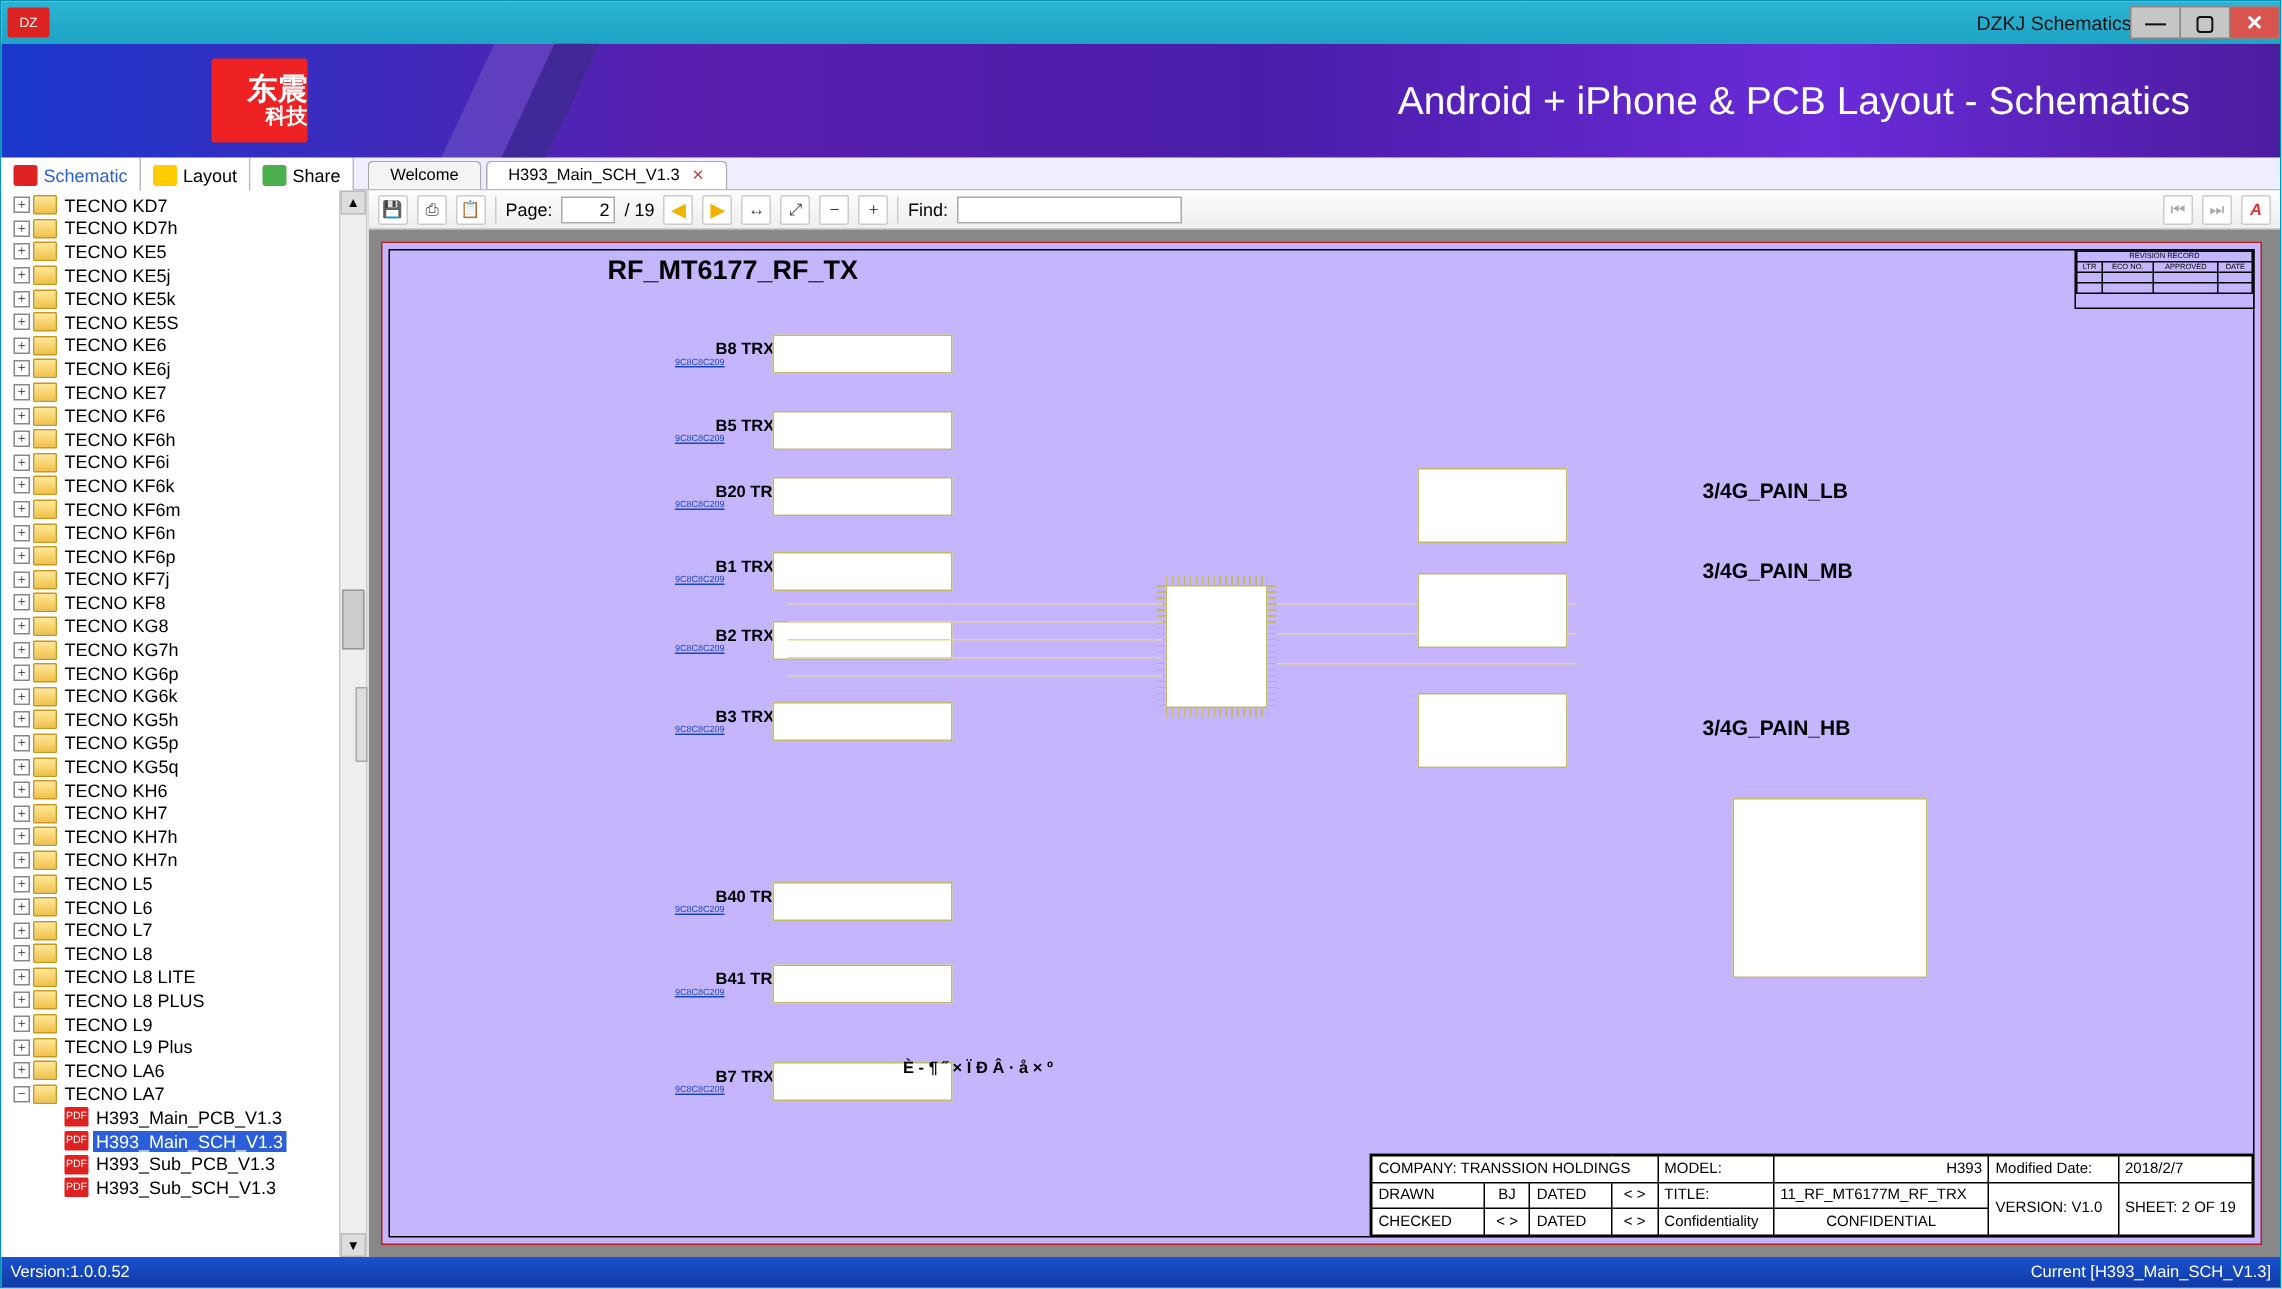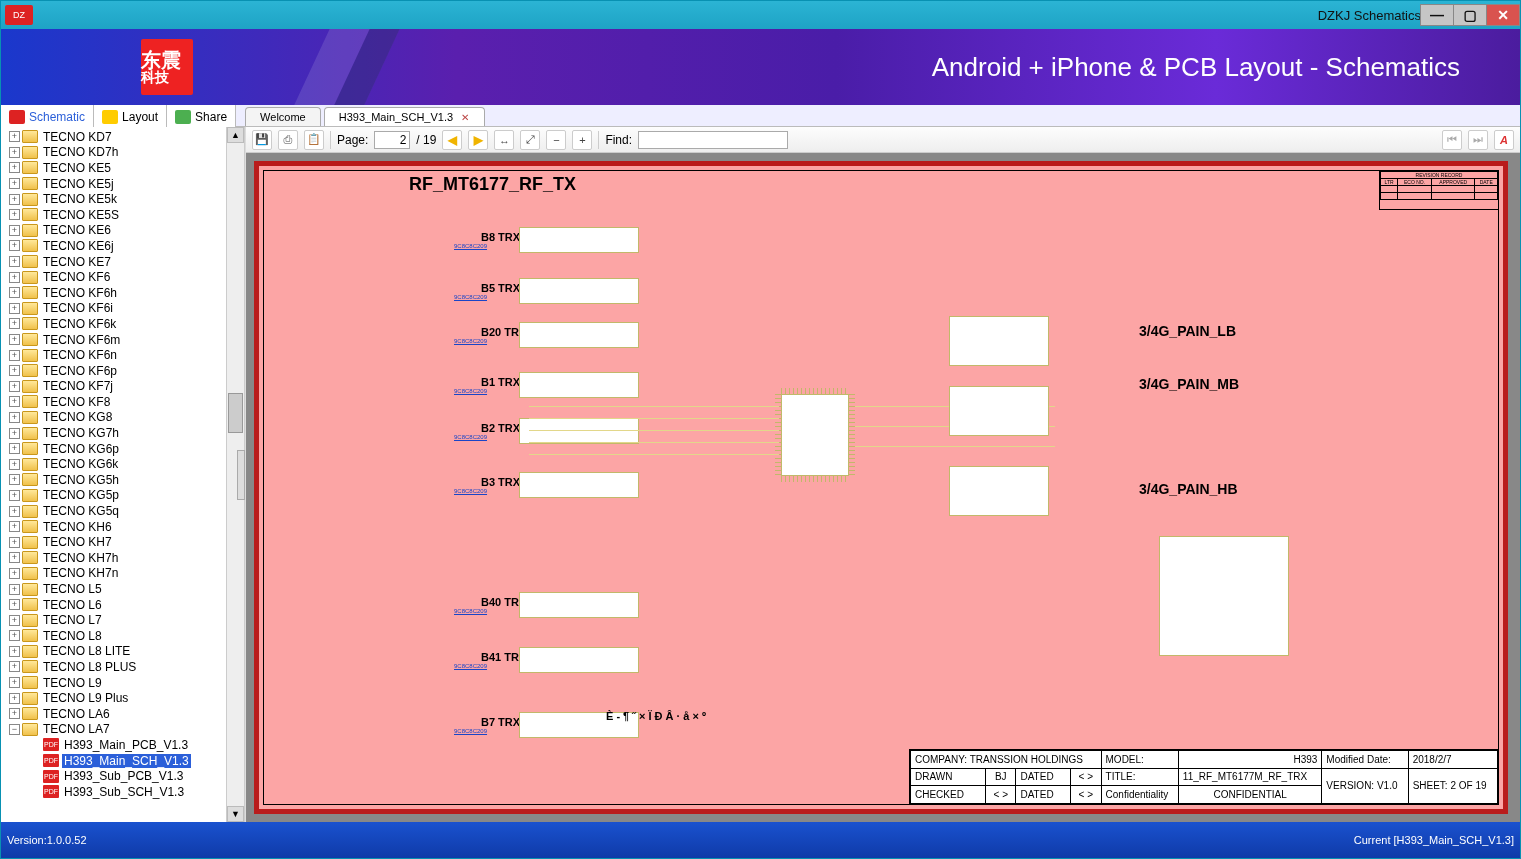--- a/index.html
+++ b/index.html
@@ -12,21 +12,21 @@
 .titlebar .title-icon { width: 28px; height: 20px; margin: 0 4px; background: #d22; border-radius: 2px; font-size: 9px; color: #fff; display: flex; align-items: center; justify-content: center; }
 .titlebar .title-text { flex: 1; text-align: right; }
 .win-btns { display: flex; }
 .win-btn { width: 34px; height: 22px; display: flex; align-items: center; justify-content: center; font-size: 14px; font-weight: bold; background: #c6c6c6; border: 1px solid #888; margin-left: -1px; cursor: pointer; }
 .win-btn.close { background: #d9534f; color: #fff; }
 
 
 .banner { height: 76px; background: linear-gradient(90deg,#1a38cc 0%,#5a1fae 30%,#4a1da8 55%,#6a2bd8 80%,#4b1c9e 100%); display: flex; align-items: center; color: #fff; position: relative; overflow: hidden; }
 .banner::before { content:""; position:absolute; left:310px; top:-20px; width:70px; height:120px; background: rgba(255,255,255,0.12); transform: skewX(-25deg); }
 .banner::after { content:""; position:absolute; left:350px; top:-20px; width:30px; height:120px; background: rgba(0,0,80,0.35); transform: skewX(-25deg); }
-.banner .logo { width: 52px; height: 56px; margin-left: 140px; background: #e22; border-radius: 2px; display: flex; align-items: flex-start; justify-content: center; font-size: 20px; font-weight: bold; flex-direction: column; line-height: 1; }
+.banner .logo { width: 64px; height: 56px; margin-left: 140px; background: #e22; border-radius: 2px; display: flex; align-items: flex-end; justify-content: center; font-size: 20px; font-weight: bold; flex-direction: column; line-height: 1; }
 .banner .brand { margin-left: 12px; font-size: 30px; font-weight: 600; font-style: italic; letter-spacing: 1px; }
 .banner .tagline { position:absolute; right: 60px; font-size: 26px; font-weight: 400; }
 
 
 .panelrow { height: 22px; background: #eef; display: flex; align-items: stretch; border-bottom: 1px solid #bbb; font-size: 12px; }
 .panel-tab { display: flex; align-items: center; padding: 12px 8px; border-right: 1px solid #bbb; background: #fff; cursor: pointer; gap: 4px; }
 .panel-tab .mini-icon { width: 16px; height: 14px; border-radius: 2px; display: inline-block; }
 .mini-pdf { background: #d22; }
 .mini-pads { background: #ffcc00; }
 .mini-share { background: #4CAF50; position: relative; }
@@ -59,39 +59,39 @@
 .viewer { flex: 1; display: flex; flex-direction: column; border-left: 1px solid #ddd; min-width: 0; }
 .toolbar { height: 26px; background: linear-gradient(#fdfdfd,#eee); border-bottom: 1px solid #ccc; display: flex; align-items: center; gap: 6px; padding: 0 6px; font-size: 12px; }
 .tb-btn { width: 20px; height: 20px; border: 1px solid #ccc; border-radius: 2px; background: #fff; display: flex; align-items: center; justify-content: center; cursor: pointer; font-size: 11px; color: #444; }
 .tb-sep { width: 1px; height: 18px; background: #ccc; }
 .page-input { width: 36px; height: 18px; border: 1px solid #aaa; text-align: right; padding-right: 3px; font-size: 12px; }
 .find-input { width: 150px; height: 18px; border: 1px solid #aaa; padding: 0 3px; font-size: 12px; }
 .arrow { font-size: 12px; color: #f0b400; font-weight: bold; }
 
 
 .canvas-outer { flex: 1; background: #888; padding: 8px 12px 8px 8px; overflow: hidden; position: relative; }
-.page { width: 100%; height: 100%; background: #fca5a5; border: 5px solid #b91c1c; position: relative; font-family: Arial, sans-serif; text-decoration: underline; }
+.page { width: 100%; height: 100%; background: #c4b5fd; border: 1px solid #b91c1c; position: relative; font-family: Arial, sans-serif; text-decoration: underline; }
 .page .inner-border { position: absolute; left: 4px; right: 4px; top: 4px; bottom: 4px; border: 1px solid #000; }
 .sch-title { position: absolute; left: 150px; top: 8px; font-size: 18px; font-weight: bold; }
 .sch-label { position: absolute; font-size: 11px; font-weight: bold; color: #000; padding-left: 27px; }
 .sch-small { position: absolute; font-size: 6px; color: #1a45c7; }
 .sch-line { position: absolute; background: #e2d78a; }
 .sch-chip { position: absolute; border: 1px solid #c2b86a; background: #fff; }
 .sch-big-label { position: absolute; font-size: 14px; font-weight: bold; }
 
 
 .title-block { position: absolute; right: 4px; bottom: 4px; width: 590px; height: 56px; border: 1px solid #000; font-size: 10px; background: #fff; }
 .title-block table { width: 100%; height: 100%; border-collapse: collapse; }
 .title-block td { border: 1px solid #000; padding: 1px 4px; vertical-align: middle; }
 .rev-block { position: absolute; right: 4px; top: 4px; width: 120px; height: 40px; border: 1px solid #000; font-size: 5px; }
 .rev-block table { width: 100%; border-collapse: collapse; }
 .rev-block td { border: 1px solid #000; padding: 0 1px; text-align: center; }
 
 
-.statusbar { height: 36px; background: linear-gradient(#1a52cf,#0f3aa8); color: #fff; display: flex; align-items: center; justify-content: space-between; padding: 0 6px; font-size: 11px; }
+.statusbar { height: 20px; background: linear-gradient(#1a52cf,#0f3aa8); color: #fff; display: flex; align-items: center; justify-content: space-between; padding: 0 6px; font-size: 11px; }
 </style>
 </head>
 <body>
 
 <div class="window">
 
   <div class="titlebar">
     <div class="title-icon">DZ</div>
     <div class="title-text">DZKJ Schematics</div>
     <div class="win-btns">

